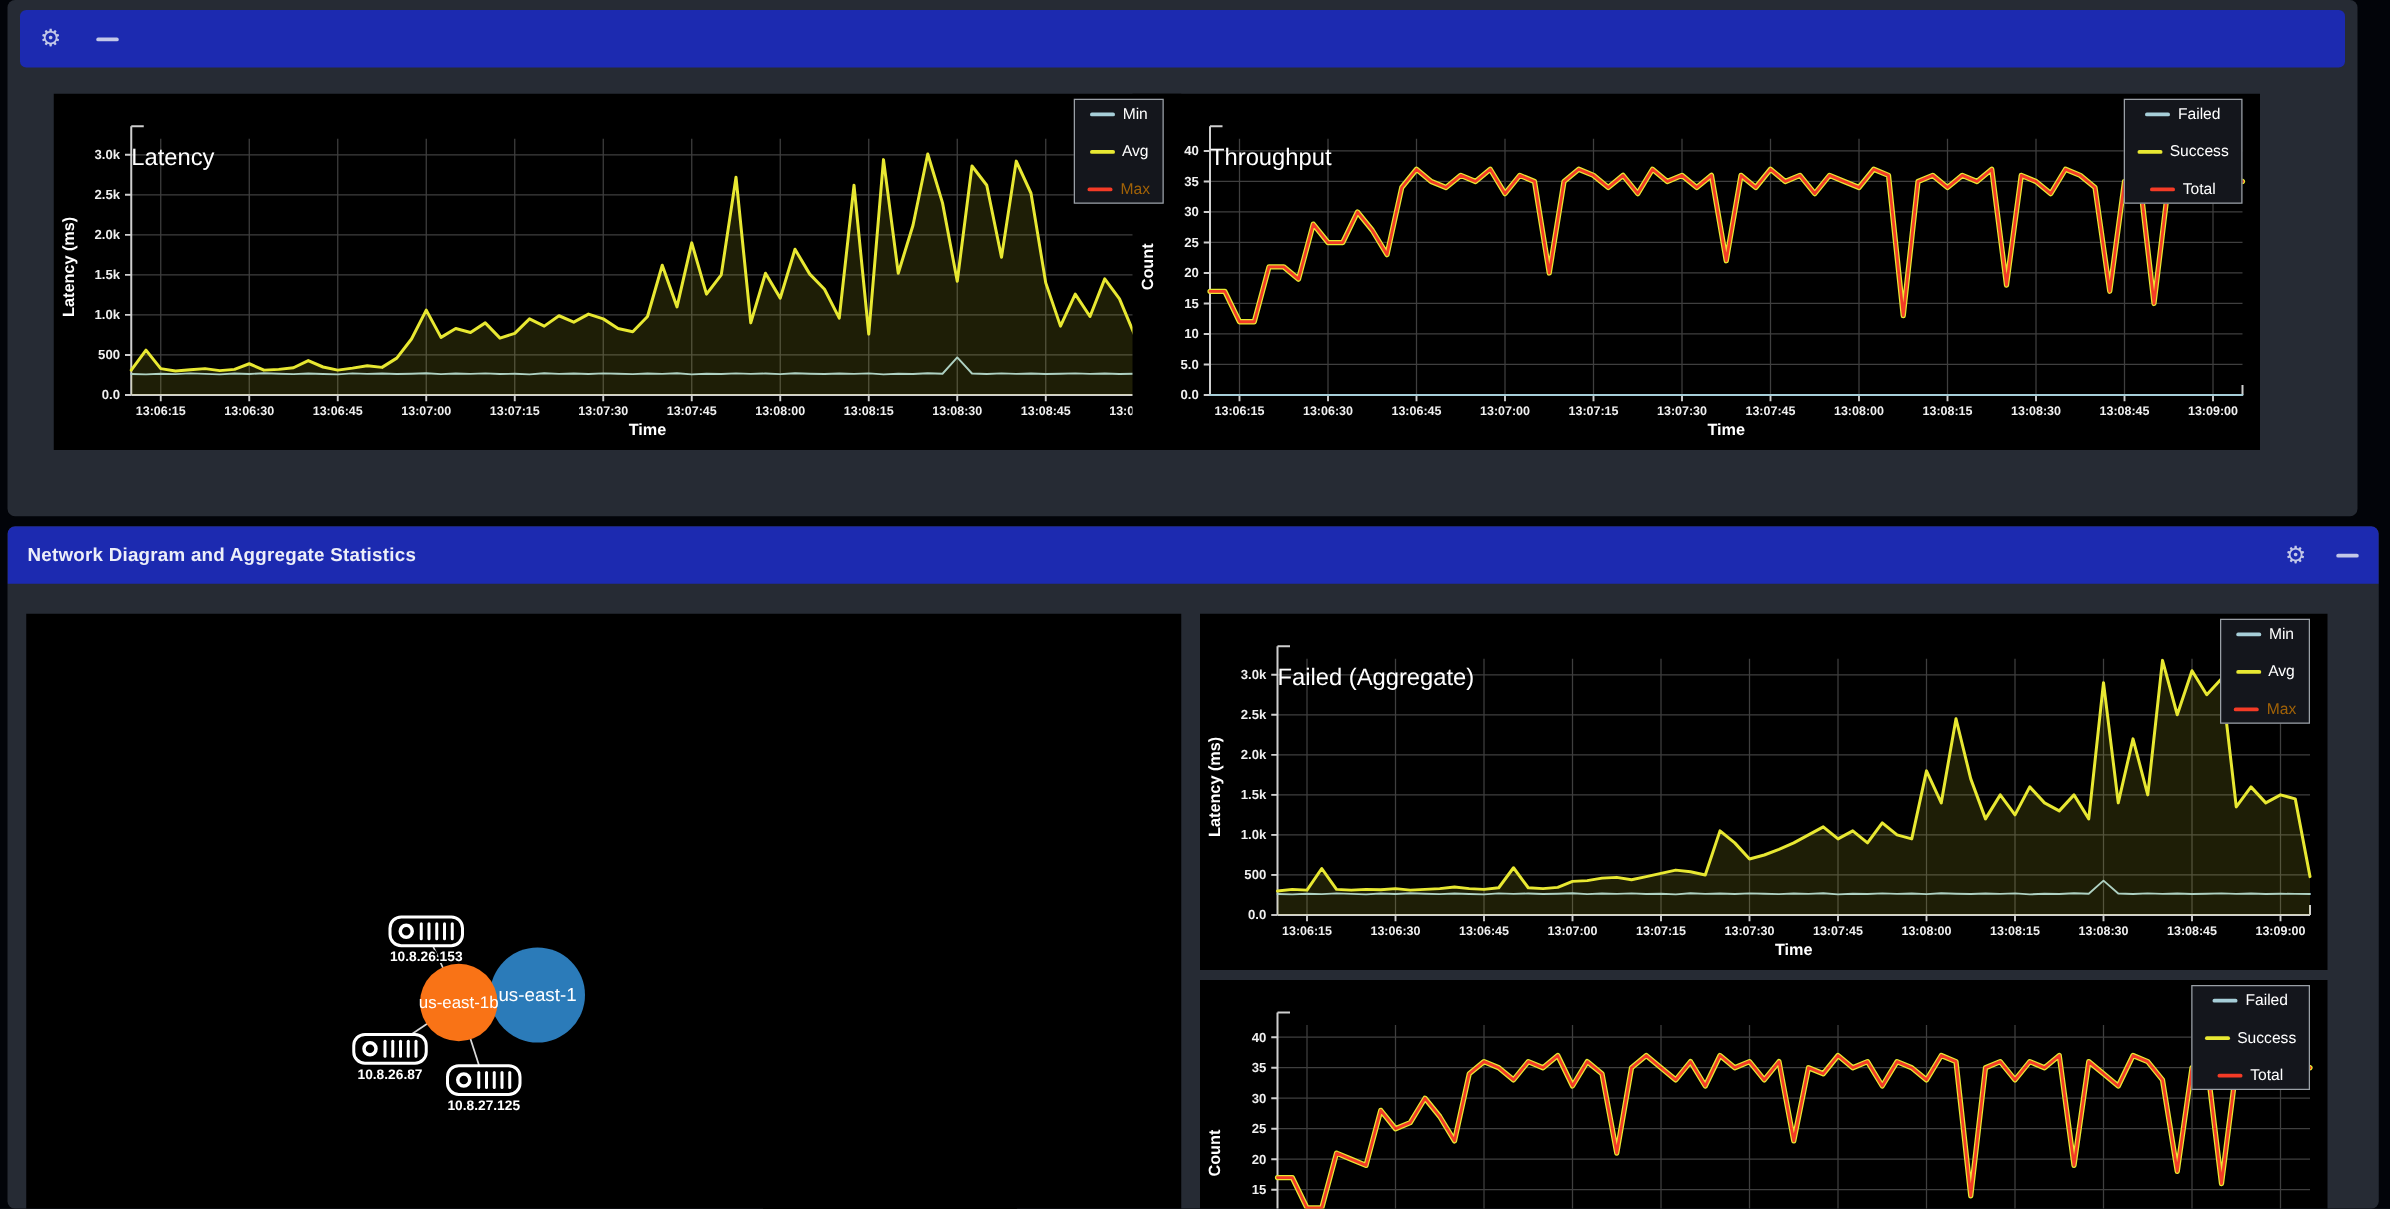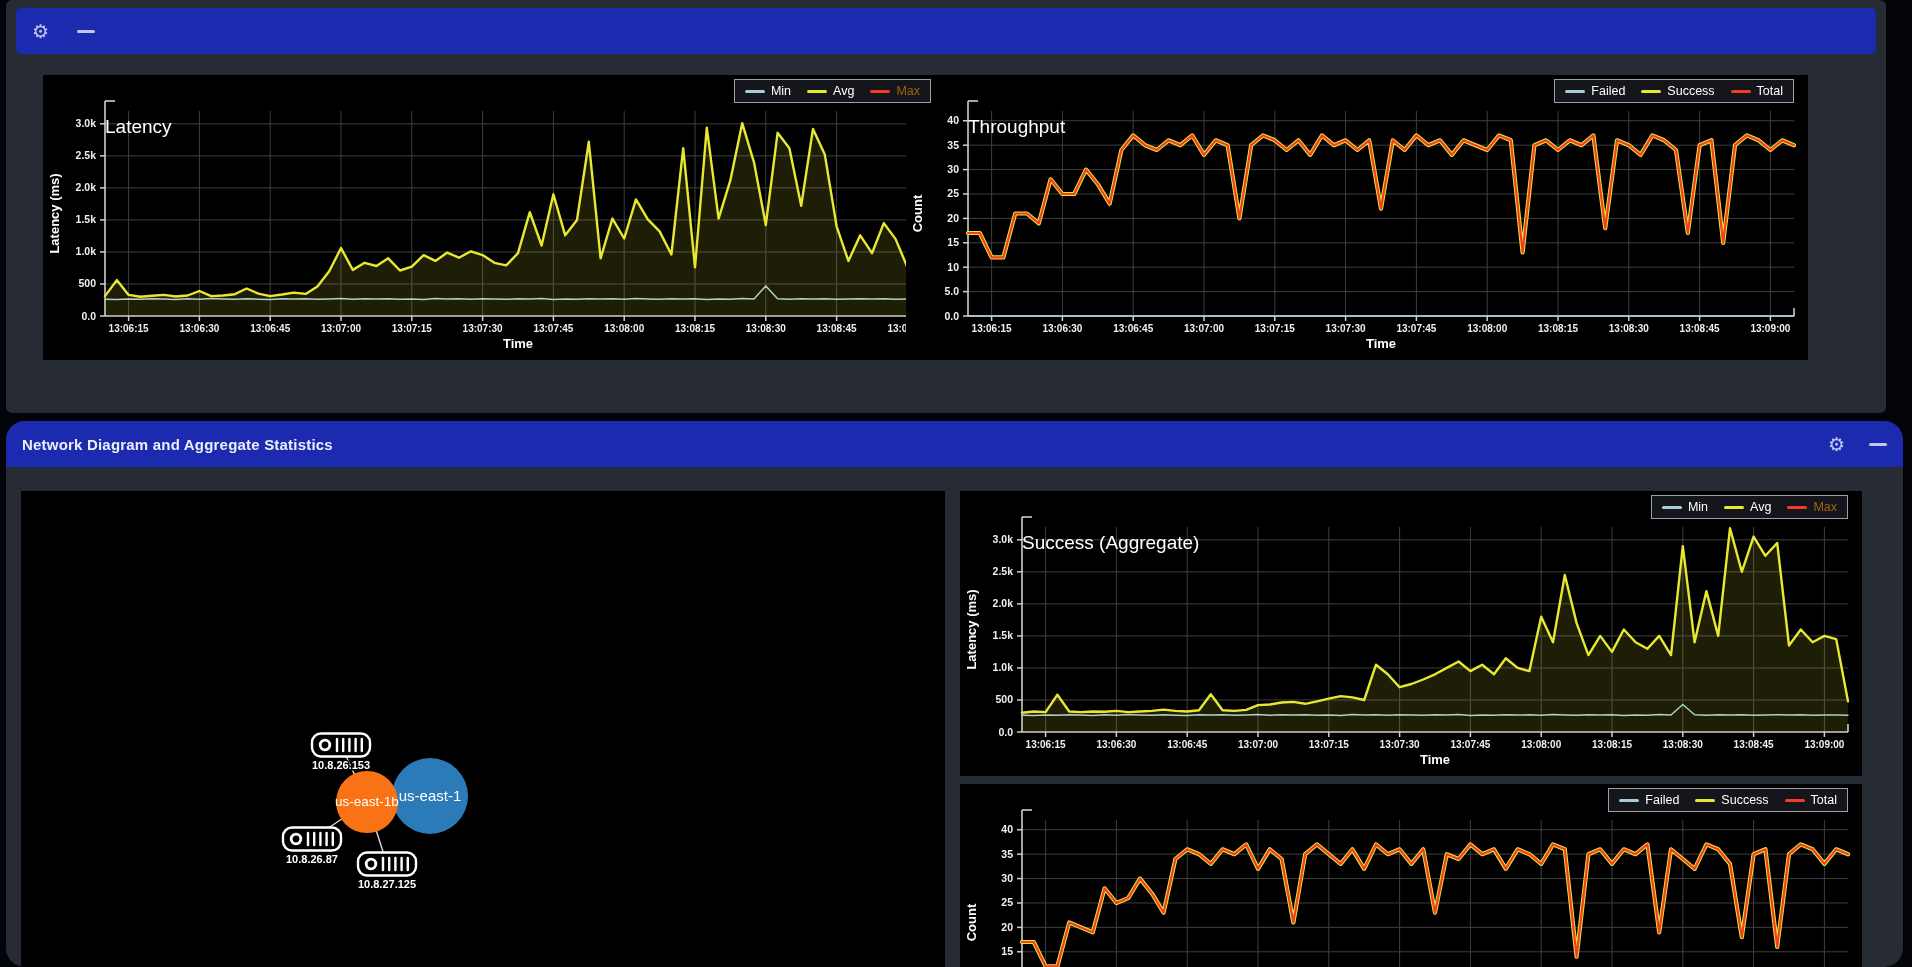--- a/index.html
+++ b/index.html
@@ -2,33 +2,33 @@
 <html><head>
 <meta charset="utf-8">
 <style>
   html,body{margin:0;padding:0}
   body{
     width:1912px;height:967px;overflow:hidden;position:relative;
     background:#020409;font-family:"Liberation Sans",sans-serif;
   }
   .panel{position:absolute;background:#262b34;border-radius:6px;}
   #panel1{left:6px;top:0;width:1880px;height:413px;}
-  #panel2{left:6px;top:421px;width:1897px;height:546px;overflow:hidden;border-radius:19px;}
+  #panel2{left:6px;top:421px;width:1897px;height:546px;overflow:hidden;}
   .phead{position:absolute;background:#1c2ab0;display:flex;align-items:center;}
   #panel1 .phead{left:10px;right:10px;top:8px;height:46px;border-radius:5px;padding:0 16px;gap:28px;}
   #panel2 .phead{left:0;right:0;top:0;height:46px;border-radius:6px 6px 0 0;padding:0 16px;gap:24px;}
   .ptitle{color:#eceef8;font-weight:700;font-size:15px;letter-spacing:.2px;}
   .spacer{flex:1}
   .gear{color:#c3c8e8;font-size:19px;line-height:1;cursor:pointer;user-select:none}
   .minus{width:18px;height:3px;background:#c3c8e8;border-radius:2px;display:inline-block;cursor:pointer}
   .chartbox{position:absolute;width:902px;height:285px;background:#000;}
   .netbox{position:absolute;left:15px;top:70px;width:924px;height:500px;background:#000;}
   .ctitle{position:absolute;top:5px;left:62px;width:826px;text-align:left;color:#fff;font-size:19px;z-index:1;margin-top:36px;}
   .legend{position:absolute;top:4px;right:14px;display:flex;align-items:center;
-    border:1px solid #9aa0a6;background:#14161c;padding:4px 10px;gap:16px;z-index:2;}
+    border:1px solid #9aa0a6;background:#14161c;padding:4px 10px;gap:16px;z-index:2;flex-direction:column;}
   .legend-item{display:flex;align-items:center;gap:6px;cursor:pointer}
   .sw{width:20px;height:3px;border-radius:1.5px}
   .legend-label{color:#fff;font-size:12.5px}
   .legend-label.dim{color:#a16207}
   svg.plot,svg.net{position:absolute;left:0;top:0}
 </style>
 </head>
 <body>
 
 <div class="panel" id="panel1">
@@ -254,21 +254,21 @@
           <line x1="-4" y1="-6" x2="-4" y2="6" stroke="#fff" stroke-width="2.4" stroke-linecap="round"></line>
           <line x1="2.2" y1="-6" x2="2.2" y2="6" stroke="#fff" stroke-width="2.4" stroke-linecap="round"></line>
           <line x1="8.4" y1="-6" x2="8.4" y2="6" stroke="#fff" stroke-width="2.4" stroke-linecap="round"></line>
           <line x1="14.600000000000001" y1="-6" x2="14.600000000000001" y2="6" stroke="#fff" stroke-width="2.4" stroke-linecap="round"></line>
           <line x1="20.8" y1="-6" x2="20.8" y2="6" stroke="#fff" stroke-width="2.4" stroke-linecap="round"></line>
           <text x="0" y="24" text-anchor="middle" fill="#fff" font-size="11" font-weight="700" font-family="&quot;Liberation Sans&quot;, sans-serif" style="paint-order:stroke;stroke:#000;stroke-width:3px;">10.8.27.125</text>
         </g>
       </svg>
   </div>
   <div class="chartbox" style="left:954px;top:70px">
-      <div class="ctitle">Success (Aggregate)</div>
+      <div class="ctitle">Failed (Aggregate)</div>
       <div class="legend">
         <span class="legend-item">
           <span class="sw" style="background: rgb(166, 206, 216);"></span>
           <span class="legend-label">Min</span>
         </span>
         <span class="legend-item">
           <span class="sw" style="background: rgb(232, 232, 50);"></span>
           <span class="legend-label">Avg</span>
         </span>
         <span class="legend-item">

